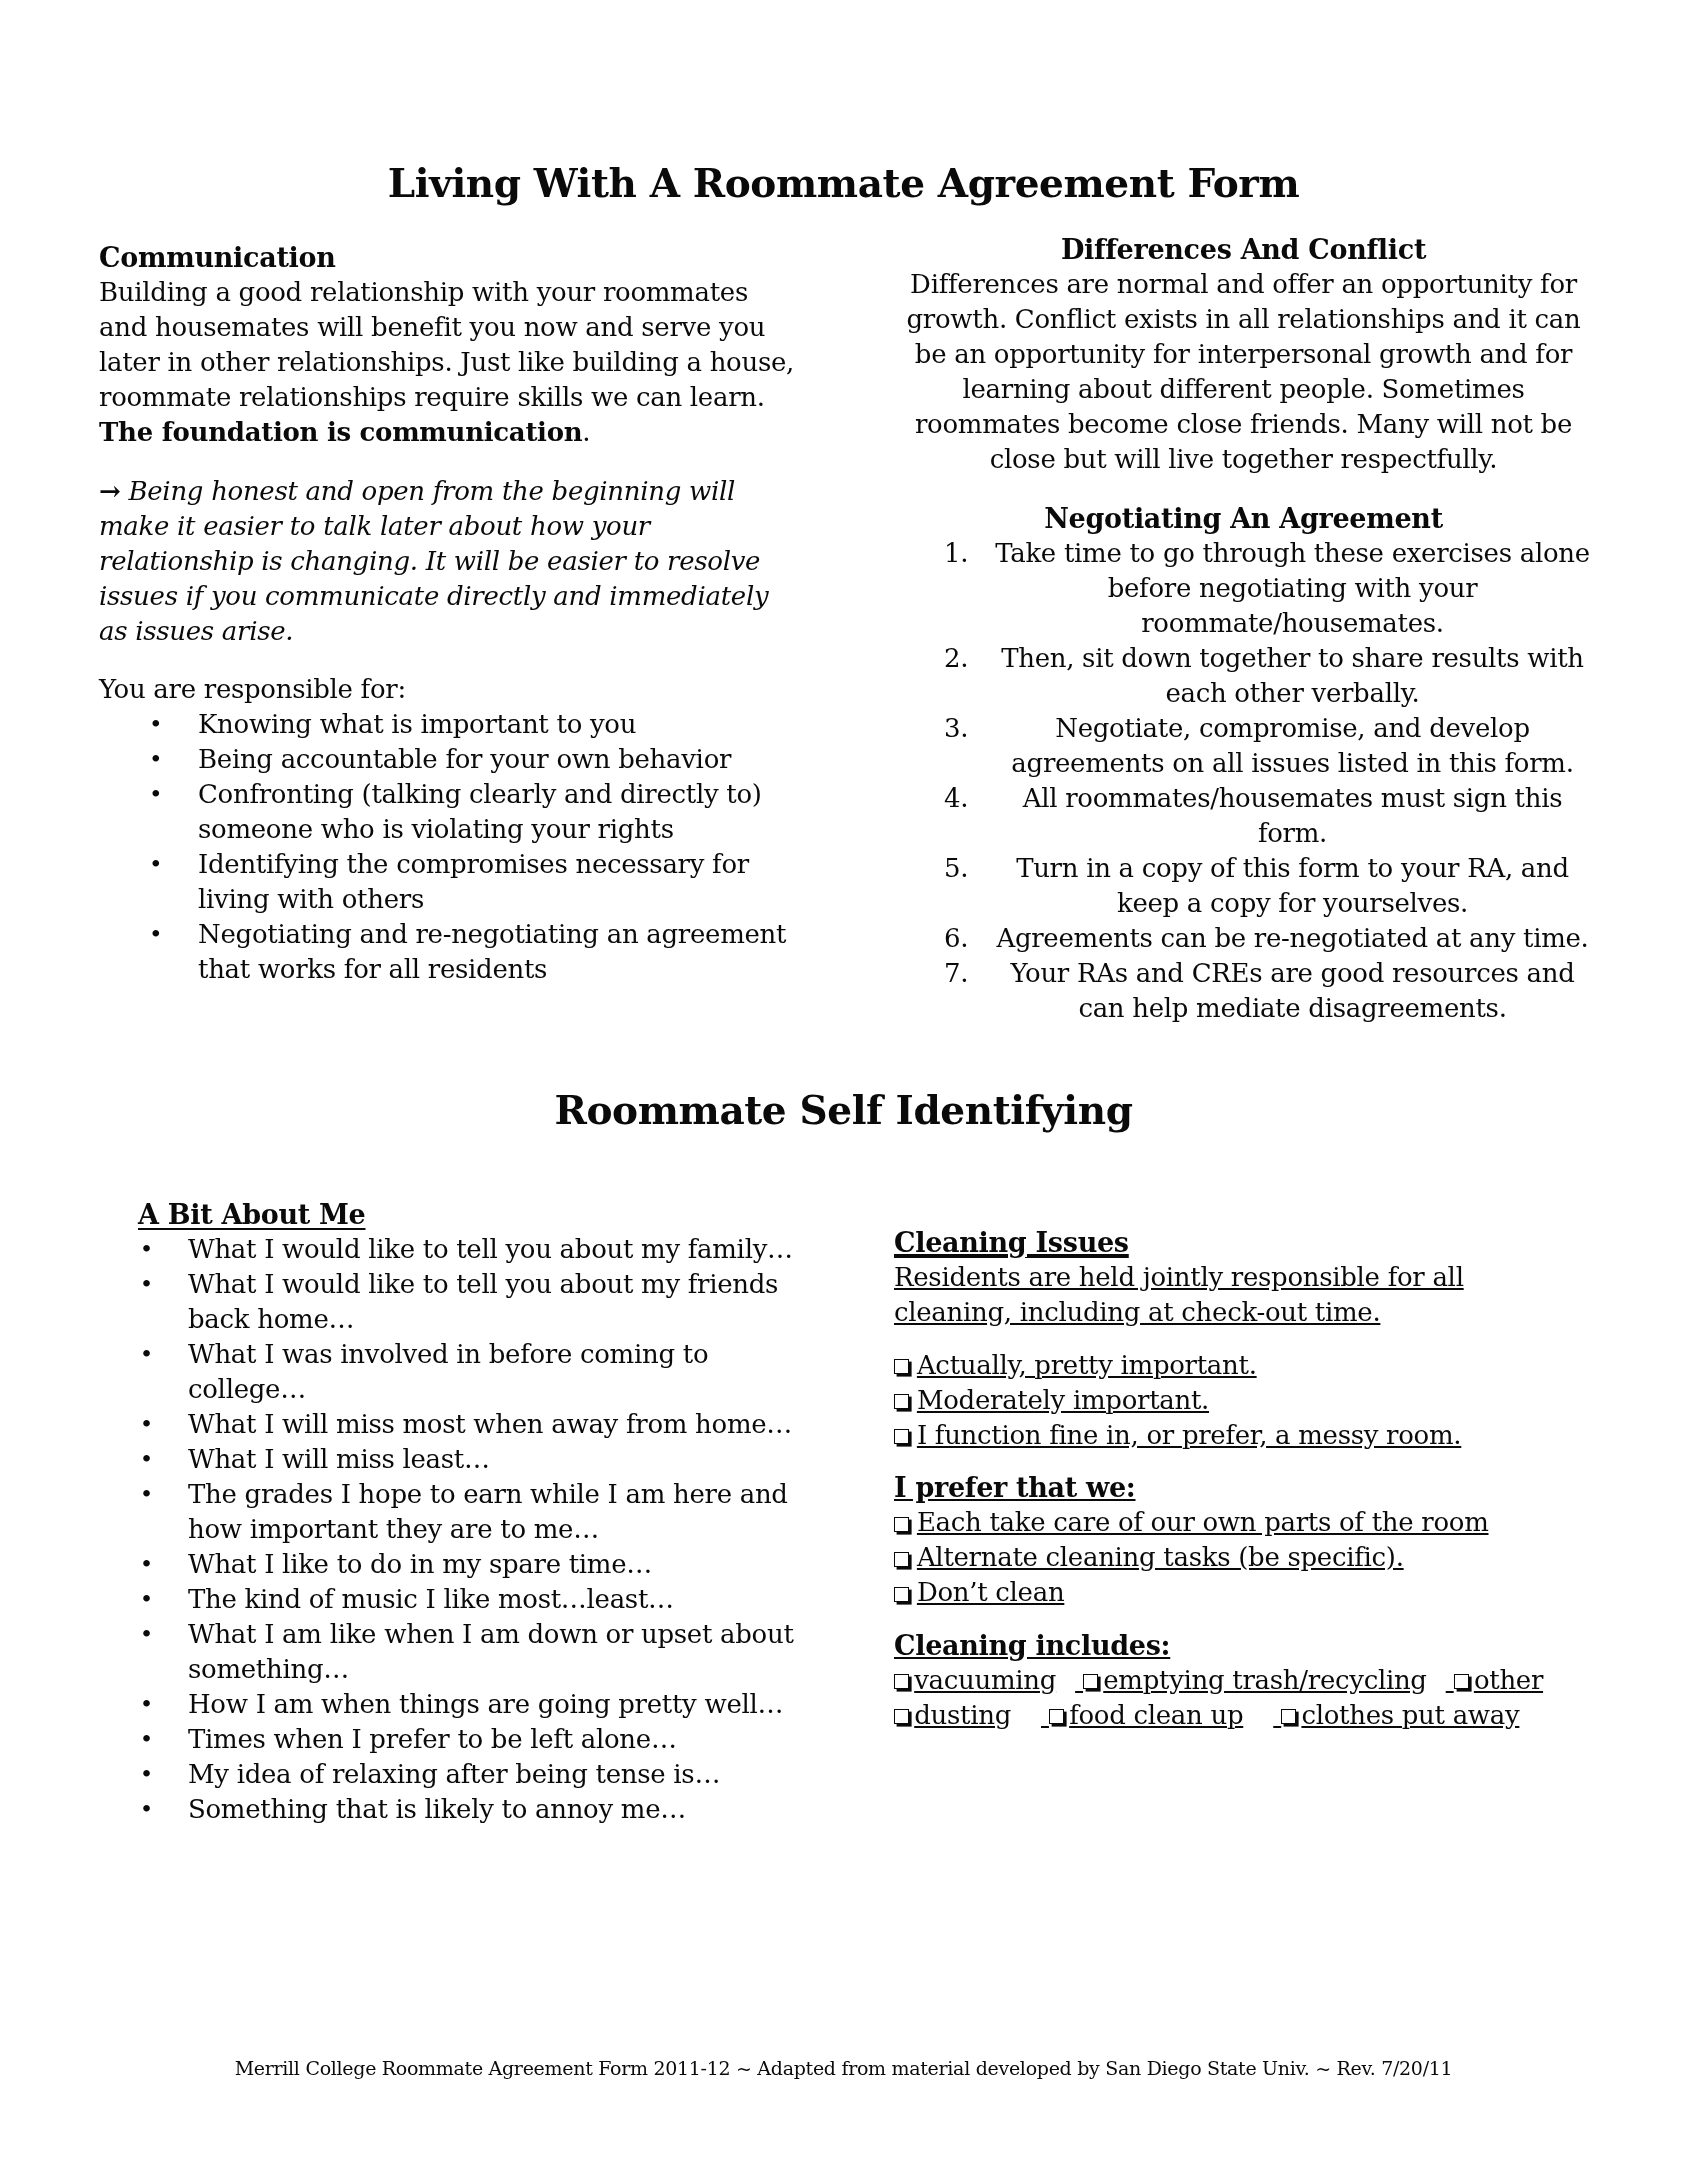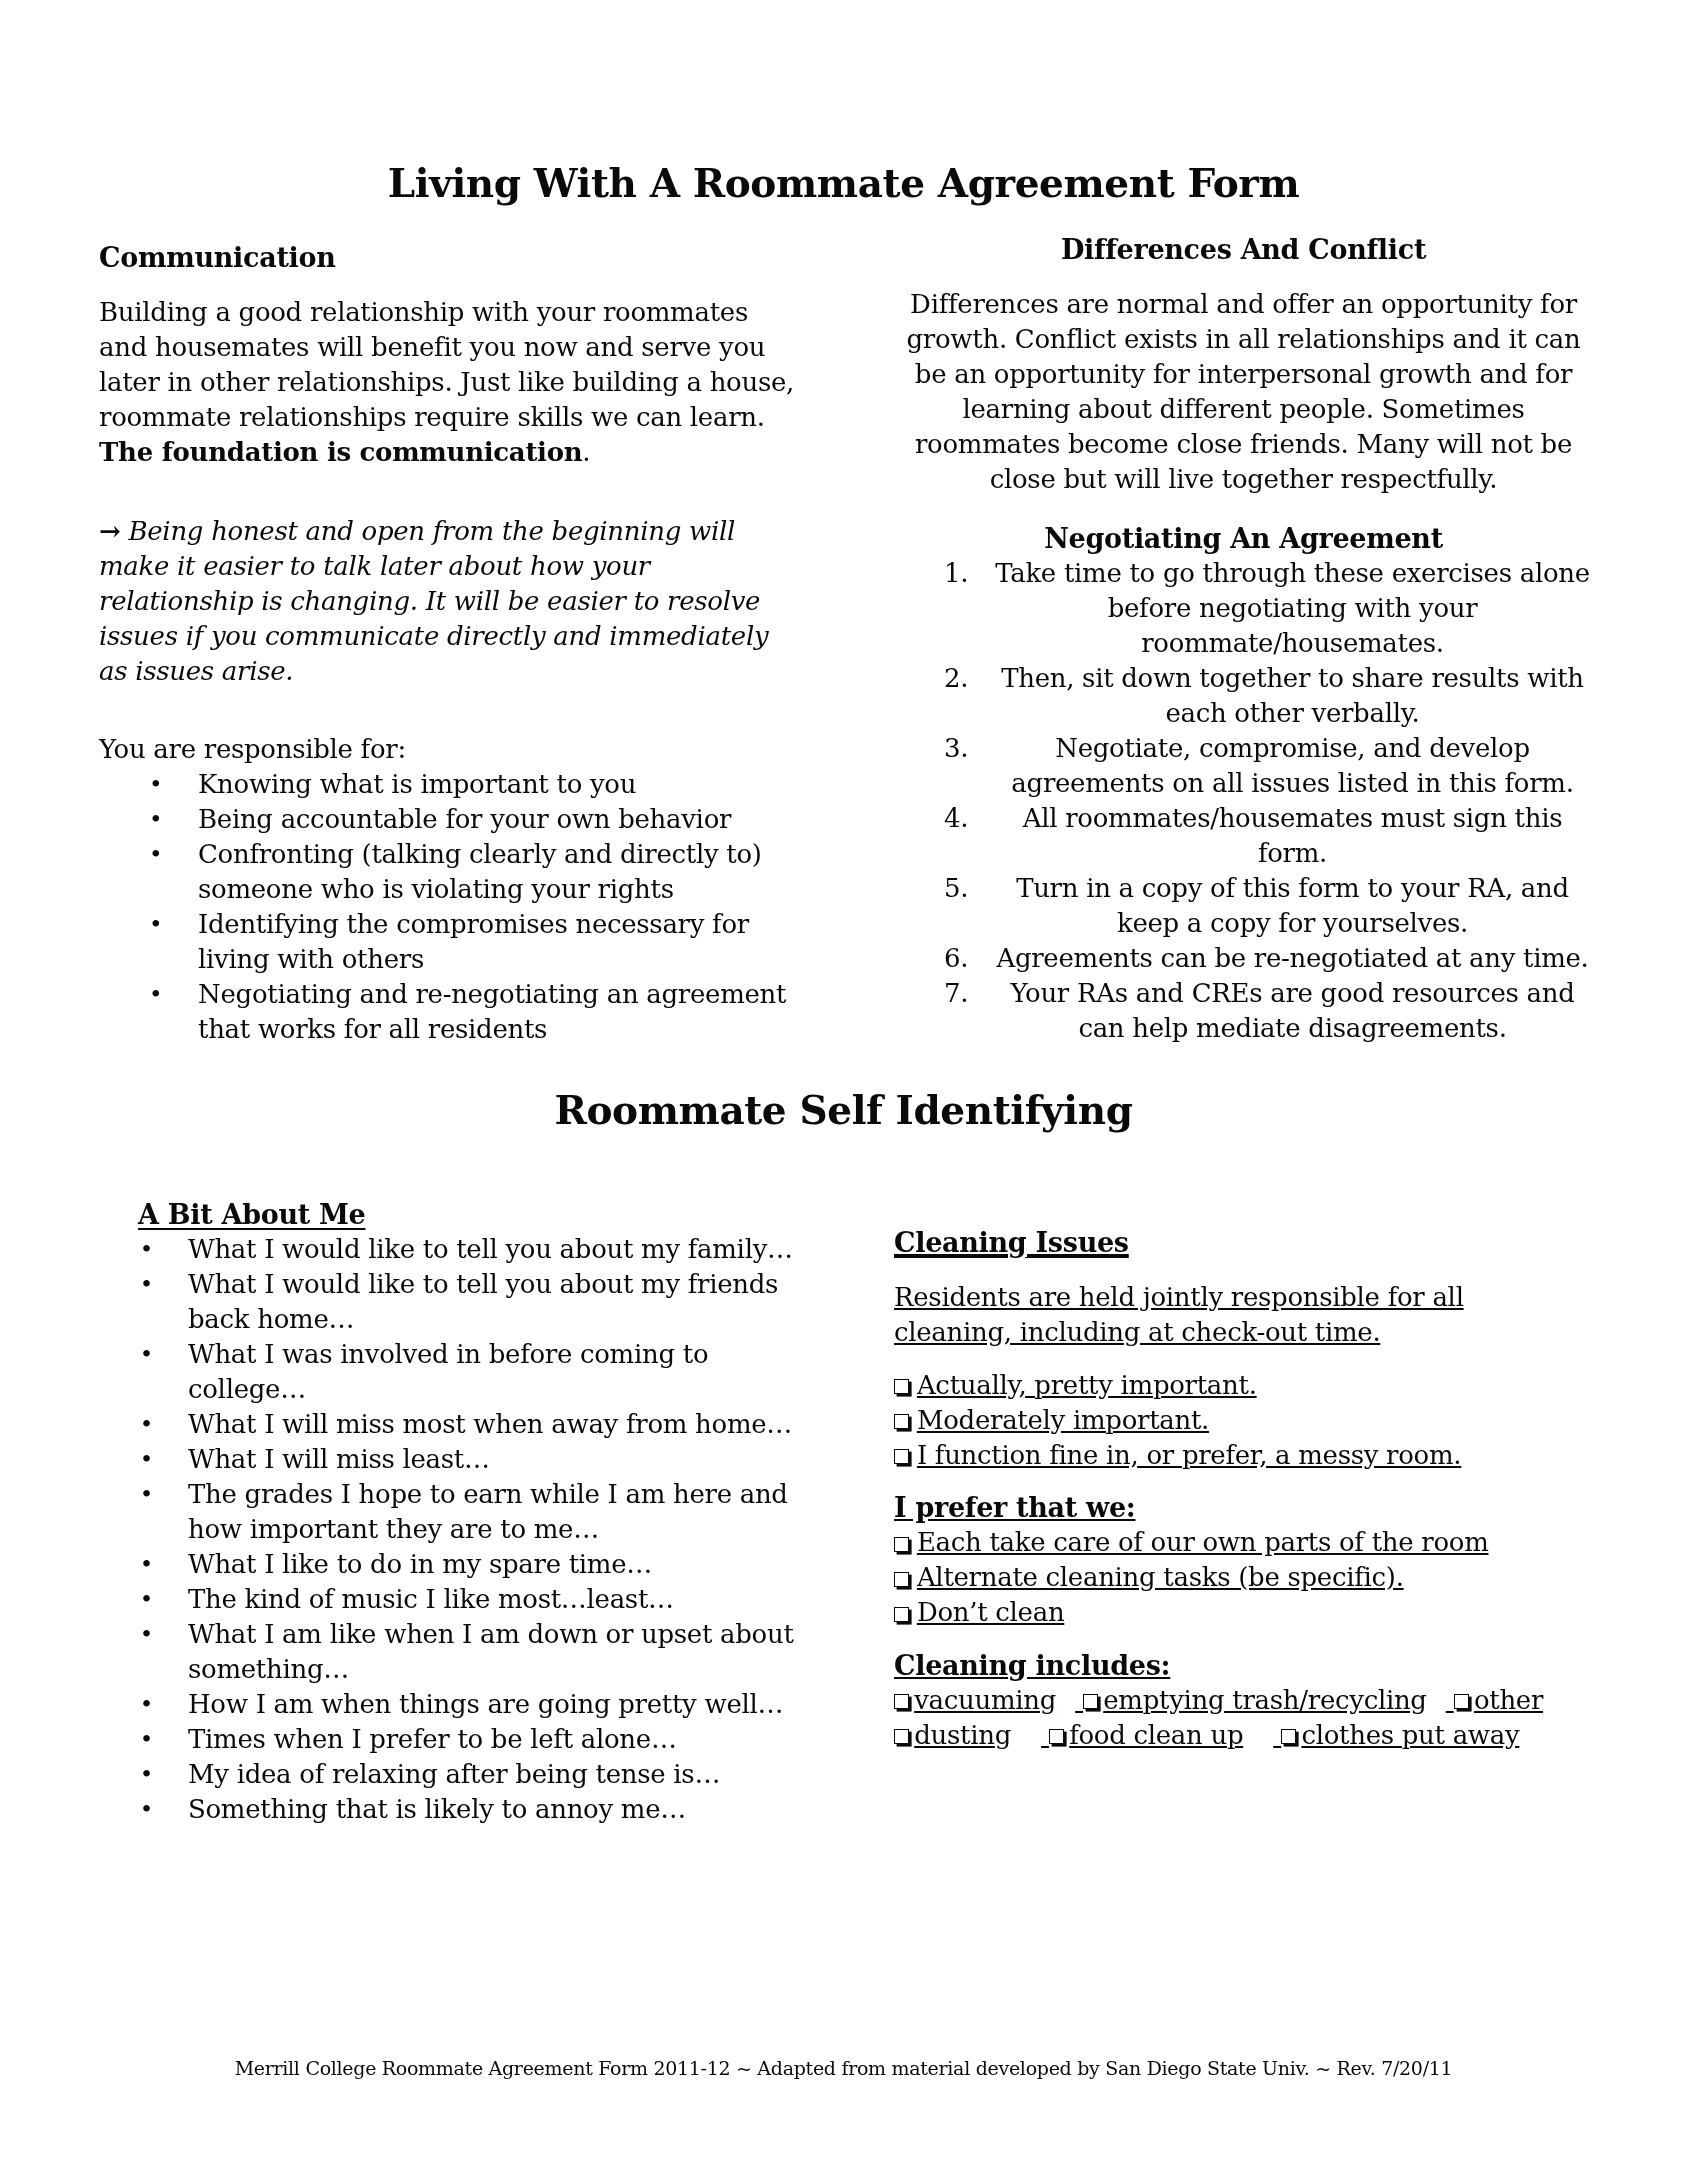--- a/index.html
+++ b/index.html
@@ -16,21 +16,21 @@
     }
     #title-main { top: 131px; margin-top: 29px; }
     #title-assess { top: 1087px; }
     .col { position: absolute; font-size: 26px; line-height: 35px; letter-spacing: -0.3px; }
     .col.left-top { left: 99px; top: 240px; width: 699px; }
     .col.right-top { left: 894px; top: 232px; width: 699px; text-align: center; }
     .col.left-bottom { left: 138px; top: 1197px; width: 681px; }
     .col.right-bottom { left: 894px; top: 1225px; width: 681px; text-decoration: underline; }
     .h { font-weight: bold; font-size: 27px; line-height: 35px; }
     .h.u { text-decoration: underline; text-underline-offset: 3.5px; }
-    .p { display: block; margin-top: 20px; }
+    .p { display: block; }
     .gap { height: 23.6px; }
     .gap-s { height: 17.5px; }
     .it { font-style: italic; }
     b.strong { font-weight: bold; }
     ul.bul { list-style: none; }
     ul.bul li { position: relative; }
     ul.bul.indent li { padding-left: 99px; }
     ul.bul.indent li .dot { position: absolute; left: 50px; }
     ul.bul.flush li { padding-left: 50px; }
     ul.bul.flush li .dot { position: absolute; left: 1.7px; }

